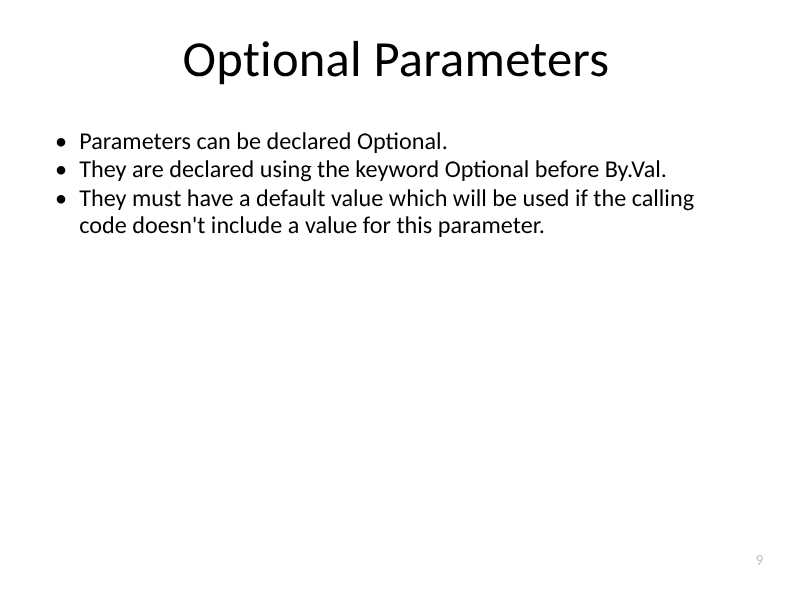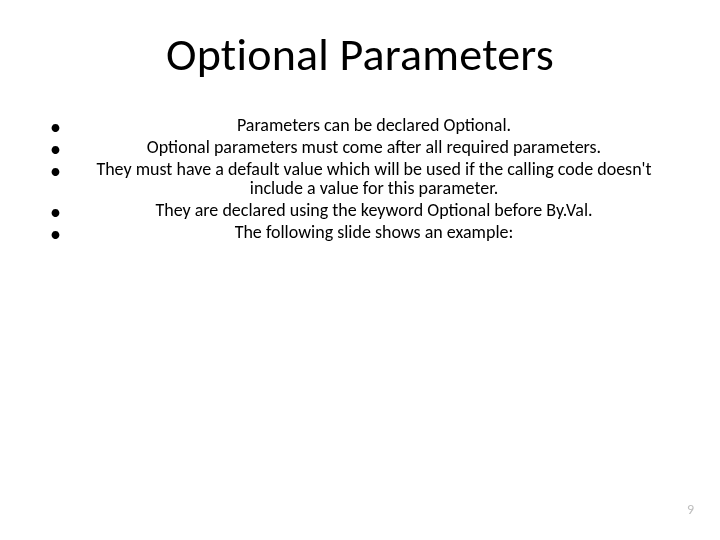--- a/index.html
+++ b/index.html
@@ -27,25 +27,24 @@
     letter-spacing: 0.2px;
     margin: 0 0 34px 0;
   }
   ul.bullets {
     list-style: none;
     margin: 0;
     padding: 0;
   }
   ul.bullets > li {
     position: relative;
-    font-size: 18px;
+    font-size: 22px;
     line-height: 1.10;
     padding-left: 28px;
     margin: 0 0 2px 0;
-    text-align: center;
   }
   ul.bullets > li::before {
     content: "•";
     position: absolute;
     left: 6px;
     top: 0;
     font-size: 22px;
     line-height: 1.10;
   }
   .page-number {
@@ -56,19 +55,17 @@
     color: #bfbfbf;
   }
 </style>
 </head>
 <body>
 
 <div class="slide">
   <h1 class="title">Optional Parameters</h1>
   <ul class="bullets">
     <li>Parameters can be declared Optional.</li>
-    <li>Optional parameters must come after all required parameters.</li>
+    <li>They are declared using the keyword Optional before By.Val.</li>
     <li>They must have a default value which will be used if the calling code doesn't include a value for this parameter.</li>
-    <li>They are declared using the keyword Optional before By.Val.</li>
-    <li>The following slide shows an example:</li>
   </ul>
   <div class="page-number">9</div>
 </div>
 
 </body></html>

